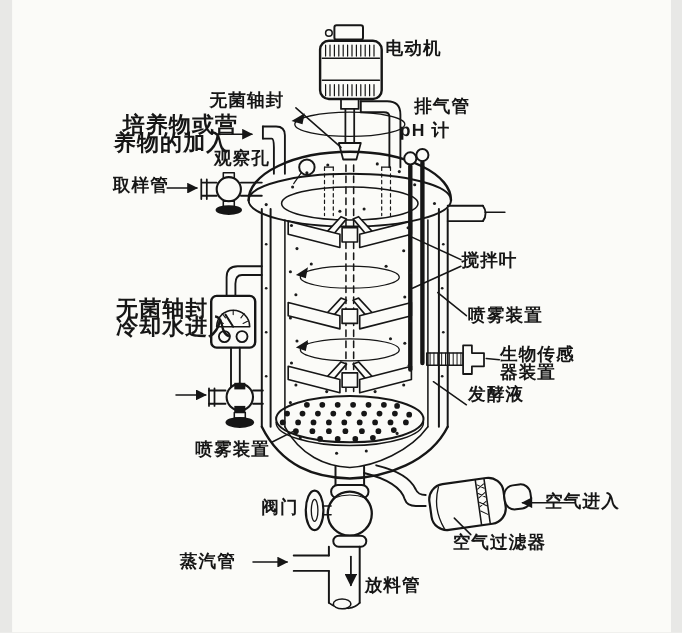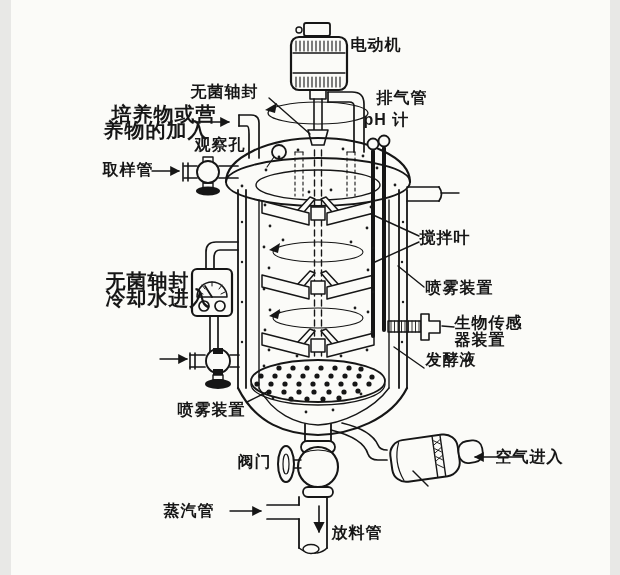--- a/index.html
+++ b/index.html
@@ -321,16 +321,17 @@
   <div class="lbl" style="left:409px; top:229px">搅拌叶</div>
   <div class="lbl small" style="left:95px; top:273px">无菌轴封</div>
   <div class="lbl small" style="left:95px; top:290px">冷却水进入</div>
   <div class="lbl" style="left:415px; top:279px">喷雾装置</div>
   <div class="lbl" style="left:444px; top:314px">生物传感</div>
   <div class="lbl" style="left:444px; top:331px">器装置</div>
   <div class="lbl" style="left:415px; top:351px">发酵液</div>
   <div class="lbl" style="left:167px; top:401px">喷雾装置</div>
   <div class="lbl" style="left:227px; top:453px">阀门</div>
   <div class="lbl" style="left:485px; top:448px">空气进入</div>
+  <div class="lbl" style="left:401px; top:485px">空气过滤器</div>
   <div class="lbl" style="left:153px; top:502px">蒸汽管</div>
   <div class="lbl" style="left:321px; top:524px">放料管</div>
 
 </div>
 
 </body></html>

